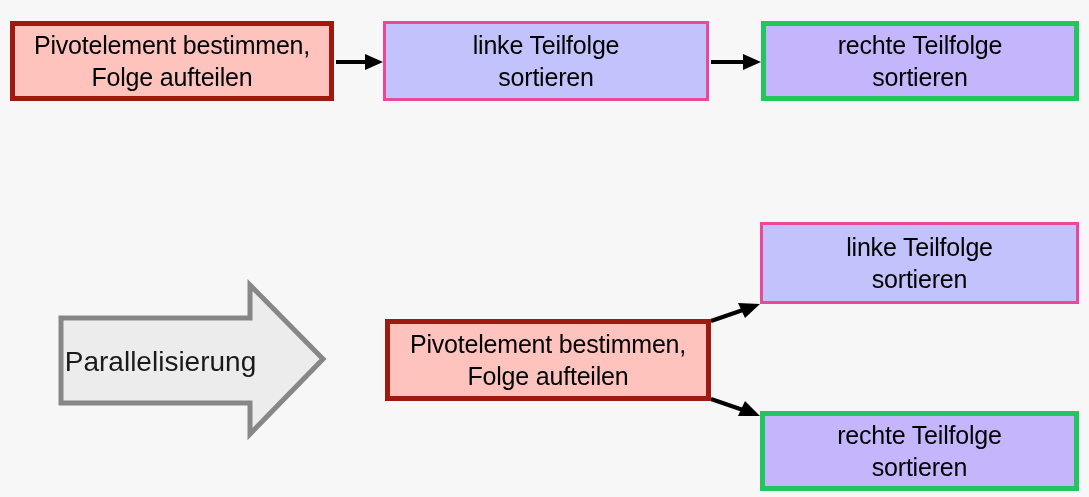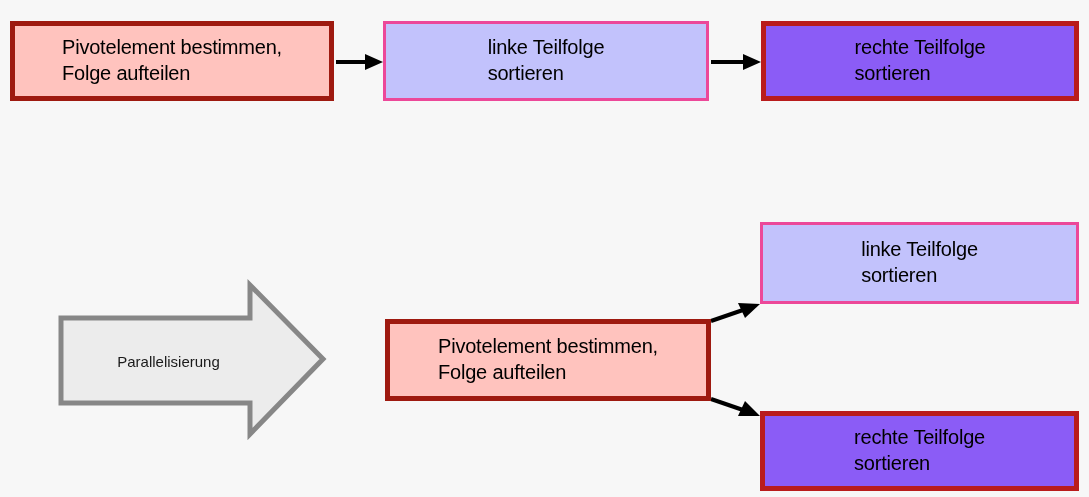--- a/index.html
+++ b/index.html
@@ -16,39 +16,39 @@
     height: 497px;
     background: #f7f7f7;
     overflow: hidden;
   }
   .node {
     position: absolute;
     box-sizing: border-box;
     display: flex;
     align-items: center;
     justify-content: center;
-    text-align: left;
+    text-align: center;
     line-height: 1.28;
     color: #000000;
     font-family: "Liberation Sans", sans-serif;
-    font-size: 20px;
+    font-size: 25px;
     letter-spacing: -0.2px;
     white-space: pre-line;
   }
   .node-pink {
     background: #ffc3be;
     border: 5px solid #9e1a10;
   }
   .node-blue {
     background: #c2c2fc;
     border: 3px solid #ec4899;
   }
   .node-yellow {
-    background: #8b5cf6;
-    border: 5px solid #b91c1c;
+    background: #c4b5fd;
+    border: 5px solid #22c55e;
   }
   
   #n-top-pink   { left: 10px;  top: 21px;  width: 324px; height: 80px; }
   #n-top-blue   { left: 383px; top: 21px;  width: 326px; height: 80px; }
   #n-top-yellow { left: 761px; top: 21px;  width: 318px; height: 80px; }
   
   #n-bot-pink   { left: 385px; top: 319px; width: 326px; height: 82px; }
   #n-bot-blue   { left: 760px; top: 222px; width: 319px; height: 82px; }
   #n-bot-yellow { left: 760px; top: 411px; width: 319px; height: 80px; }
 
@@ -68,29 +68,29 @@
   .arrow-head { fill: #000000; }
 
   .big-arrow-shape {
     fill: #ececec;
     stroke: #878787;
     stroke-width: 5;
     stroke-linejoin: miter;
   }
   .big-arrow-label {
     position: absolute;
-    left: 61px;
+    left: 53px;
     top: 334px;
     width: 215px;
     height: 55px;
     display: flex;
     align-items: center;
     justify-content: center;
     font-family: "Liberation Sans", sans-serif;
-    font-size: 15px;
+    font-size: 28px;
     color: #1a1a1a;
     letter-spacing: 0px;
   }
 </style>
 </head>
 <body>
 
 <div id="canvas">
 
   <svg class="svg-layer" viewBox="0 0 1089 497">

